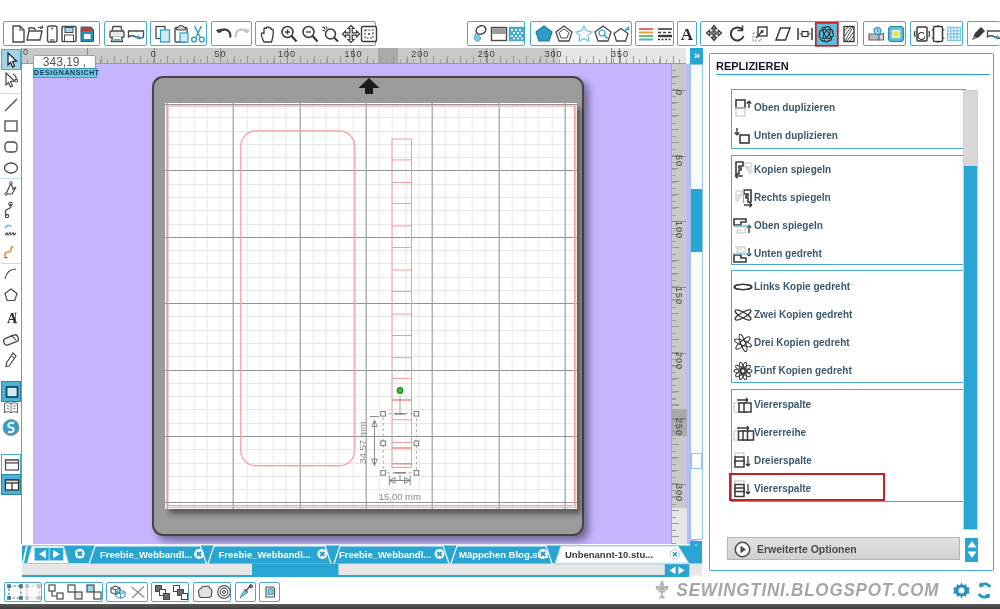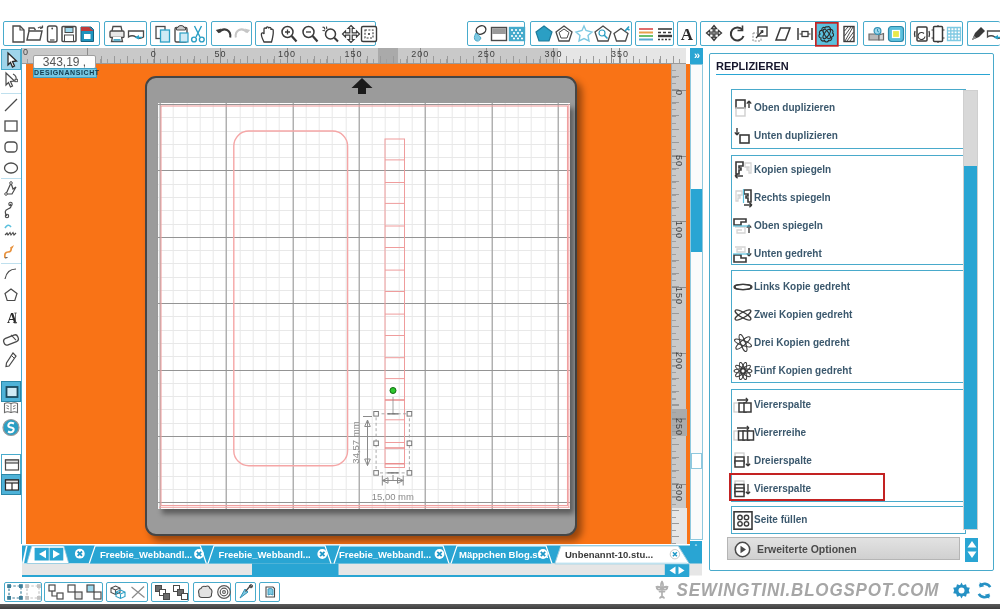--- a/index.html
+++ b/index.html
@@ -40,21 +40,21 @@
 #designtag { z-index:9; left:33px; top:68px; width:64px; height:9.5px; background:#74c6e2; border:1px solid #3e9fc2;
   font-size:7px; font-weight:bold; color:#123a4e; text-align:center; line-height:8px; letter-spacing:0.6px; }
 
 
 #leftcol { left:0; top:48px; width:22px; height:496px; background:#fff; border-right:1px solid #48abcc; }
 .ltool { position:absolute; left:1px; width:20px; height:21px; }
 .ltool.sel { background:#9fd4ea; border:1px solid #48abcc; }
 .lsep { position:absolute; left:1px; width:20px; height:1px; background:#bfe0ee; }
 
 
-#canvas { left:26px; top:64px; width:664px; height:480px; background:#f97316; }
+#canvas { left:33px; top:64px; width:664px; height:480px; background:#c4b5fd; }
 #mat { position:absolute; left:119.3px; top:11.8px; width:432.2px; height:460.2px; background:#9b9b9b;
   border:2.8px solid #454545; border-radius:11px; box-shadow:5px 5px 7px rgba(0,0,0,0.4); }
 #page { position:absolute; left:131.5px; top:39px; width:412.5px; height:406px; background:#fff;
   box-shadow:4px 5px 5px rgba(0,0,0,0.4);
   background-image:
     repeating-linear-gradient(to right, #949494 0 1px, transparent 1px 66.3px),
     repeating-linear-gradient(to bottom, #949494 0 1px, transparent 1px 66.4px),
     repeating-linear-gradient(to right, #e8e8e8 0 1px, transparent 1px 13.26px),
     repeating-linear-gradient(to bottom, #e8e8e8 0 1px, transparent 1px 13.28px);
   background-position: 1.7px 1px, 0px 1px, 1.7px 1px, 0px 1px; }
@@ -664,32 +664,20 @@
               <rect x="2" y="1" width="9" height="5" fill="none" stroke="#cfcfcf" stroke-width="1.3"></rect>
               <rect x="2" y="4.5" width="9" height="5" fill="#fff" stroke="#3a3a3a" stroke-width="1.5"></rect>
               <rect x="2" y="8" width="9" height="5" fill="#fff" stroke="#3a3a3a" stroke-width="1.5"></rect>
               <rect x="2" y="11.5" width="9" height="5" fill="#fff" stroke="#3a3a3a" stroke-width="1.5"></rect>
               <path d="M15 4 V14 M15 14 L12.9 11.8 M15 14 L17.1 11.8" stroke="#3a3a3a" stroke-width="1.3" fill="none"></path>
             </svg>
             <span>Viererspalte</span>
           </div>
       </div>
 
-      <div class="pgroup" style="top:452px; height:28px;">
-        <div class="prow" style="top:5px;">
-            <svg width="24" height="20" viewBox="0 0 24 20">
-              <rect x="1" y="0.8" width="18" height="17.4" fill="none" stroke="#3a3a3a" stroke-width="1.6"></rect>
-              <circle cx="7" cy="6.5" r="2.2" fill="none" stroke="#3a3a3a" stroke-width="1.4"></circle>
-              <circle cx="13.5" cy="6.5" r="2.2" fill="none" stroke="#3a3a3a" stroke-width="1.4"></circle>
-              <circle cx="7" cy="12.8" r="2.2" fill="none" stroke="#3a3a3a" stroke-width="1.4"></circle>
-              <circle cx="13.5" cy="12.8" r="2.2" fill="none" stroke="#3a3a3a" stroke-width="1.4"></circle>
-            </svg>
-            <span>Seite füllen</span>
-          </div>
-      </div>
 
       <div id="redbox"></div>
 
       <div id="advbar">
         <svg width="17" height="17" viewBox="0 0 17 17" style="position:absolute;left:6px;top:3px;">
             <circle cx="8.5" cy="8.5" r="7.2" fill="#fff" stroke="#4a4a4a" stroke-width="1.5"></circle>
             <path d="M6.5 4.8 L12 8.5 L6.5 12.2 Z" fill="#4a4a4a"></path>
           </svg>
         <span>Erweiterte Optionen</span>
       </div>

